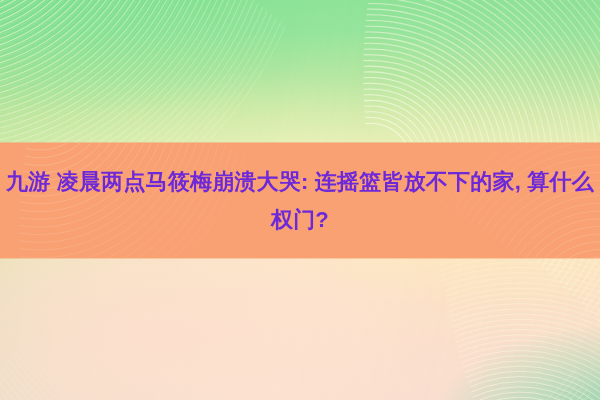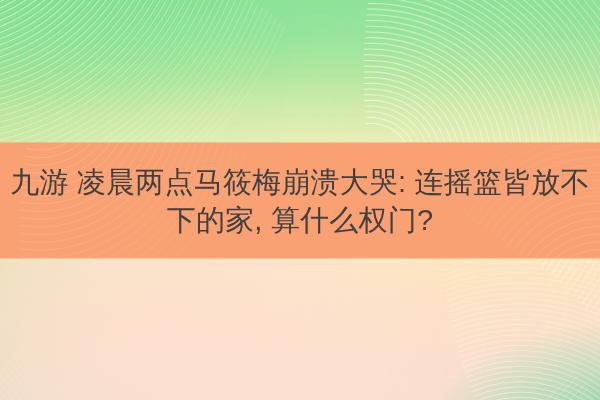--- a/index.html
+++ b/index.html
@@ -119,24 +119,24 @@
   #band-arcs svg { display:block; width: 100%; height: 100%; overflow: visible; }
   #band-arcs path { fill: none; stroke: #fde3cf; stroke-width: 1; }
 
   #title-text {
     position: relative;
     z-index: 2;
     width: 100%;
     padding: 0 3px;
     box-sizing: border-box;
     text-align: center;
-    color: #404040;
-    font-size: 29px;
+    color: #6d28d9;
+    font-size: 22px;
     line-height: 38px;
-    font-weight: 400;
+    font-weight: 700;
     letter-spacing: .2px;
     white-space: normal;
     word-break: break-all;
   }
 </style>
 </head>
 <body>
 
 <div id="banner">
 

